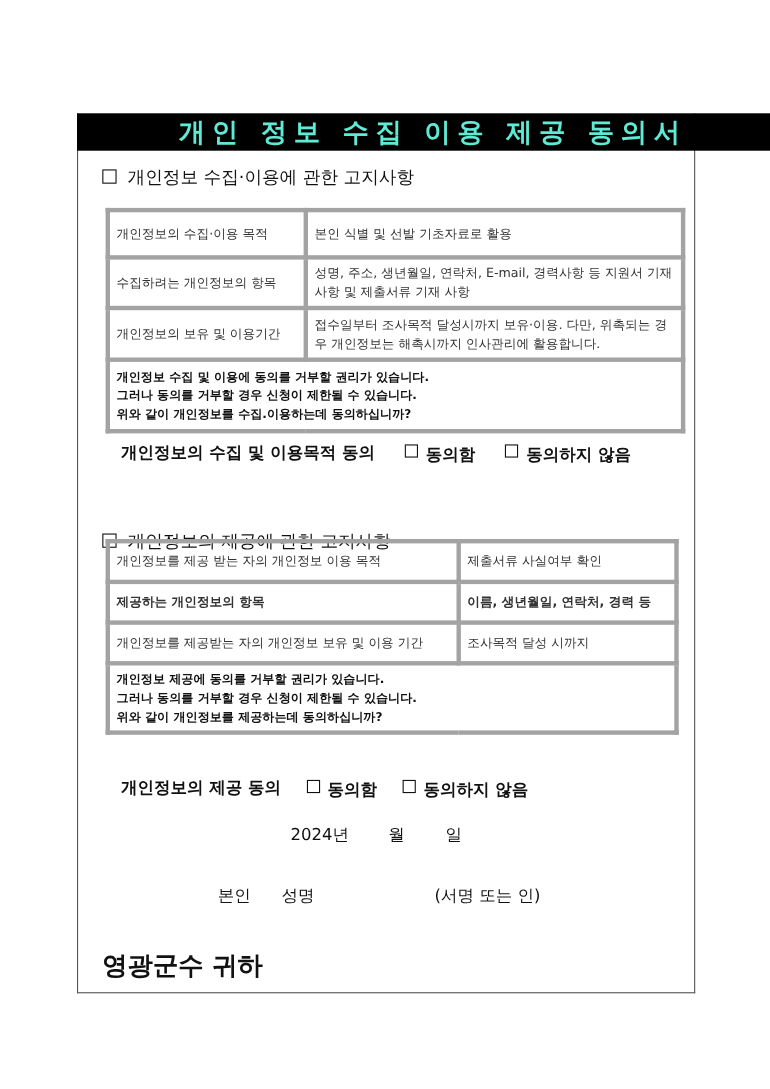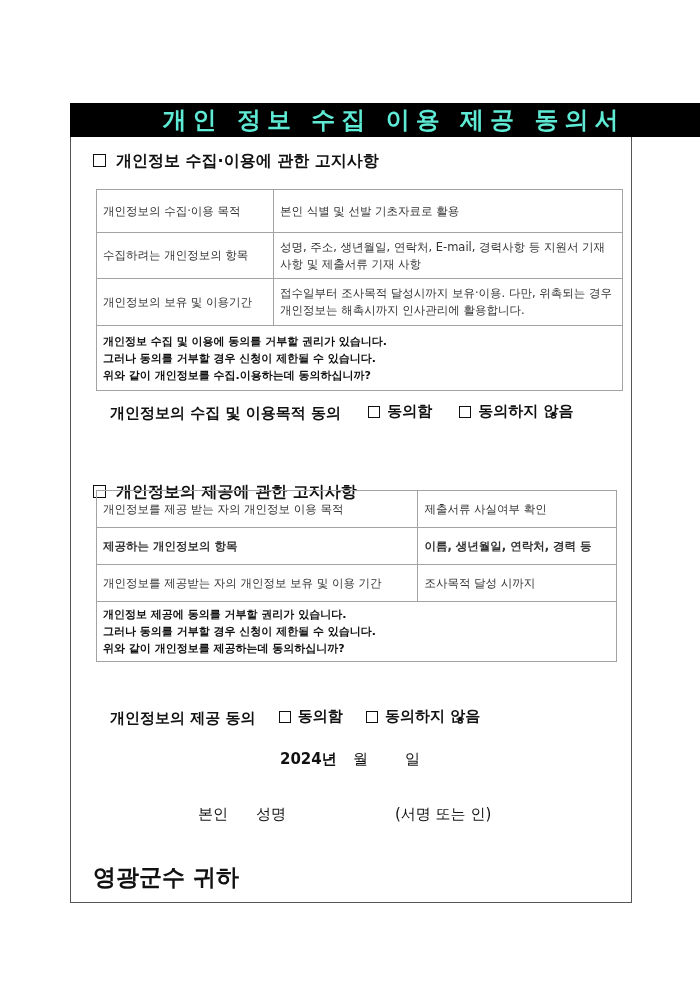--- a/index.html
+++ b/index.html
@@ -3,30 +3,30 @@
 <meta charset="utf-8">
 <style>
   html, body { margin:0; padding:0; background:#ffffff; }
   body { width:700px; height:990px; position:relative; overflow:hidden;
          font-family:"DejaVu Sans", "Liberation Sans", sans-serif; color:#111; }
   .frame { position:absolute; left:70px; top:103px; width:562px; height:800px;
            border:1px solid #555; border-top:none; box-sizing:border-box; }
   .title-bar { position:absolute; left:70px; top:103px; width:647px; height:34px;
                background:#000; color:#5eead4; text-align:center; font-weight:bold;
                font-size:24px; line-height:34px; letter-spacing:6px; }
-  .section-heading { position:absolute; left:93px; font-size:16px; font-weight:bold; }
+  .section-heading { position:absolute; left:93px; font-size:16px; font-weight:normal; }
   .section-heading .box { display:inline-block; width:11px; height:11px; border:1.3px solid #111;
                           margin-right:10px; vertical-align:-1px; }
   table.grid { position:absolute; border-collapse:collapse; font-size:11.5px; color:#333; }
-  table.grid td { border:1px solid #a3a3a3; padding:0 6px; vertical-align:middle; line-height:17px; }
+  table.grid td { border:4px solid #a3a3a3; padding:0 6px; vertical-align:middle; line-height:17px; }
   table.grid td.notice { font-weight:bold; color:#111; font-size:11px; line-height:17px; padding:4px 6px; }
   .consent-line { position:absolute; font-size:15px; font-weight:bold; white-space:nowrap;margin-left:10px; }
   .consent-line .cb { display:inline-block; width:10px; height:10px; border:1.3px solid #111;
                       margin:0 7px 0 0; vertical-align:-1px; }
-  .consent-line .opt { display:inline-flex; align-items:center; margin-left:22px; }
+  .consent-line .opt { display:inline-flex; margin-left:22px; }
   .plain { position:absolute; font-size:15px; white-space:nowrap; }
   .addressee { position:absolute; left:93px; top:862px; font-size:23px; font-weight:bold; }
 </style>
 </head>
 <body>
 
 <div class="frame"></div>
 <div class="title-bar">개인 정보 수집 이용 제공 동의서</div>
 
 <div class="section-heading" style="top:151px;">
@@ -102,21 +102,21 @@
   <span class="opt" style="margin-left:18px;">
       <span class="cb"></span>
       <span>동의함</span>
     </span>
   <span class="opt" style="margin-left:18px;">
       <span class="cb"></span>
       <span>동의하지 않음</span>
     </span>
 </div>
 
-<div class="plain" style="left:280px; top:750px;font-weight:bold;">2024년</div>
+<div class="plain" style="left:264px; top:750px;">2024년</div>
 <div class="plain" style="left:353px; top:750px;">월</div>
 <div class="plain" style="left:405px; top:750px;">일</div>
 
 <div class="plain" style="left:198px; top:805px;">본인</div>
 <div class="plain" style="left:256px; top:805px;">성명</div>
 <div class="plain" style="left:395px; top:805px;">(서명 또는 인)</div>
 
 <div class="addressee">영광군수 귀하</div>
 
 </body></html>

